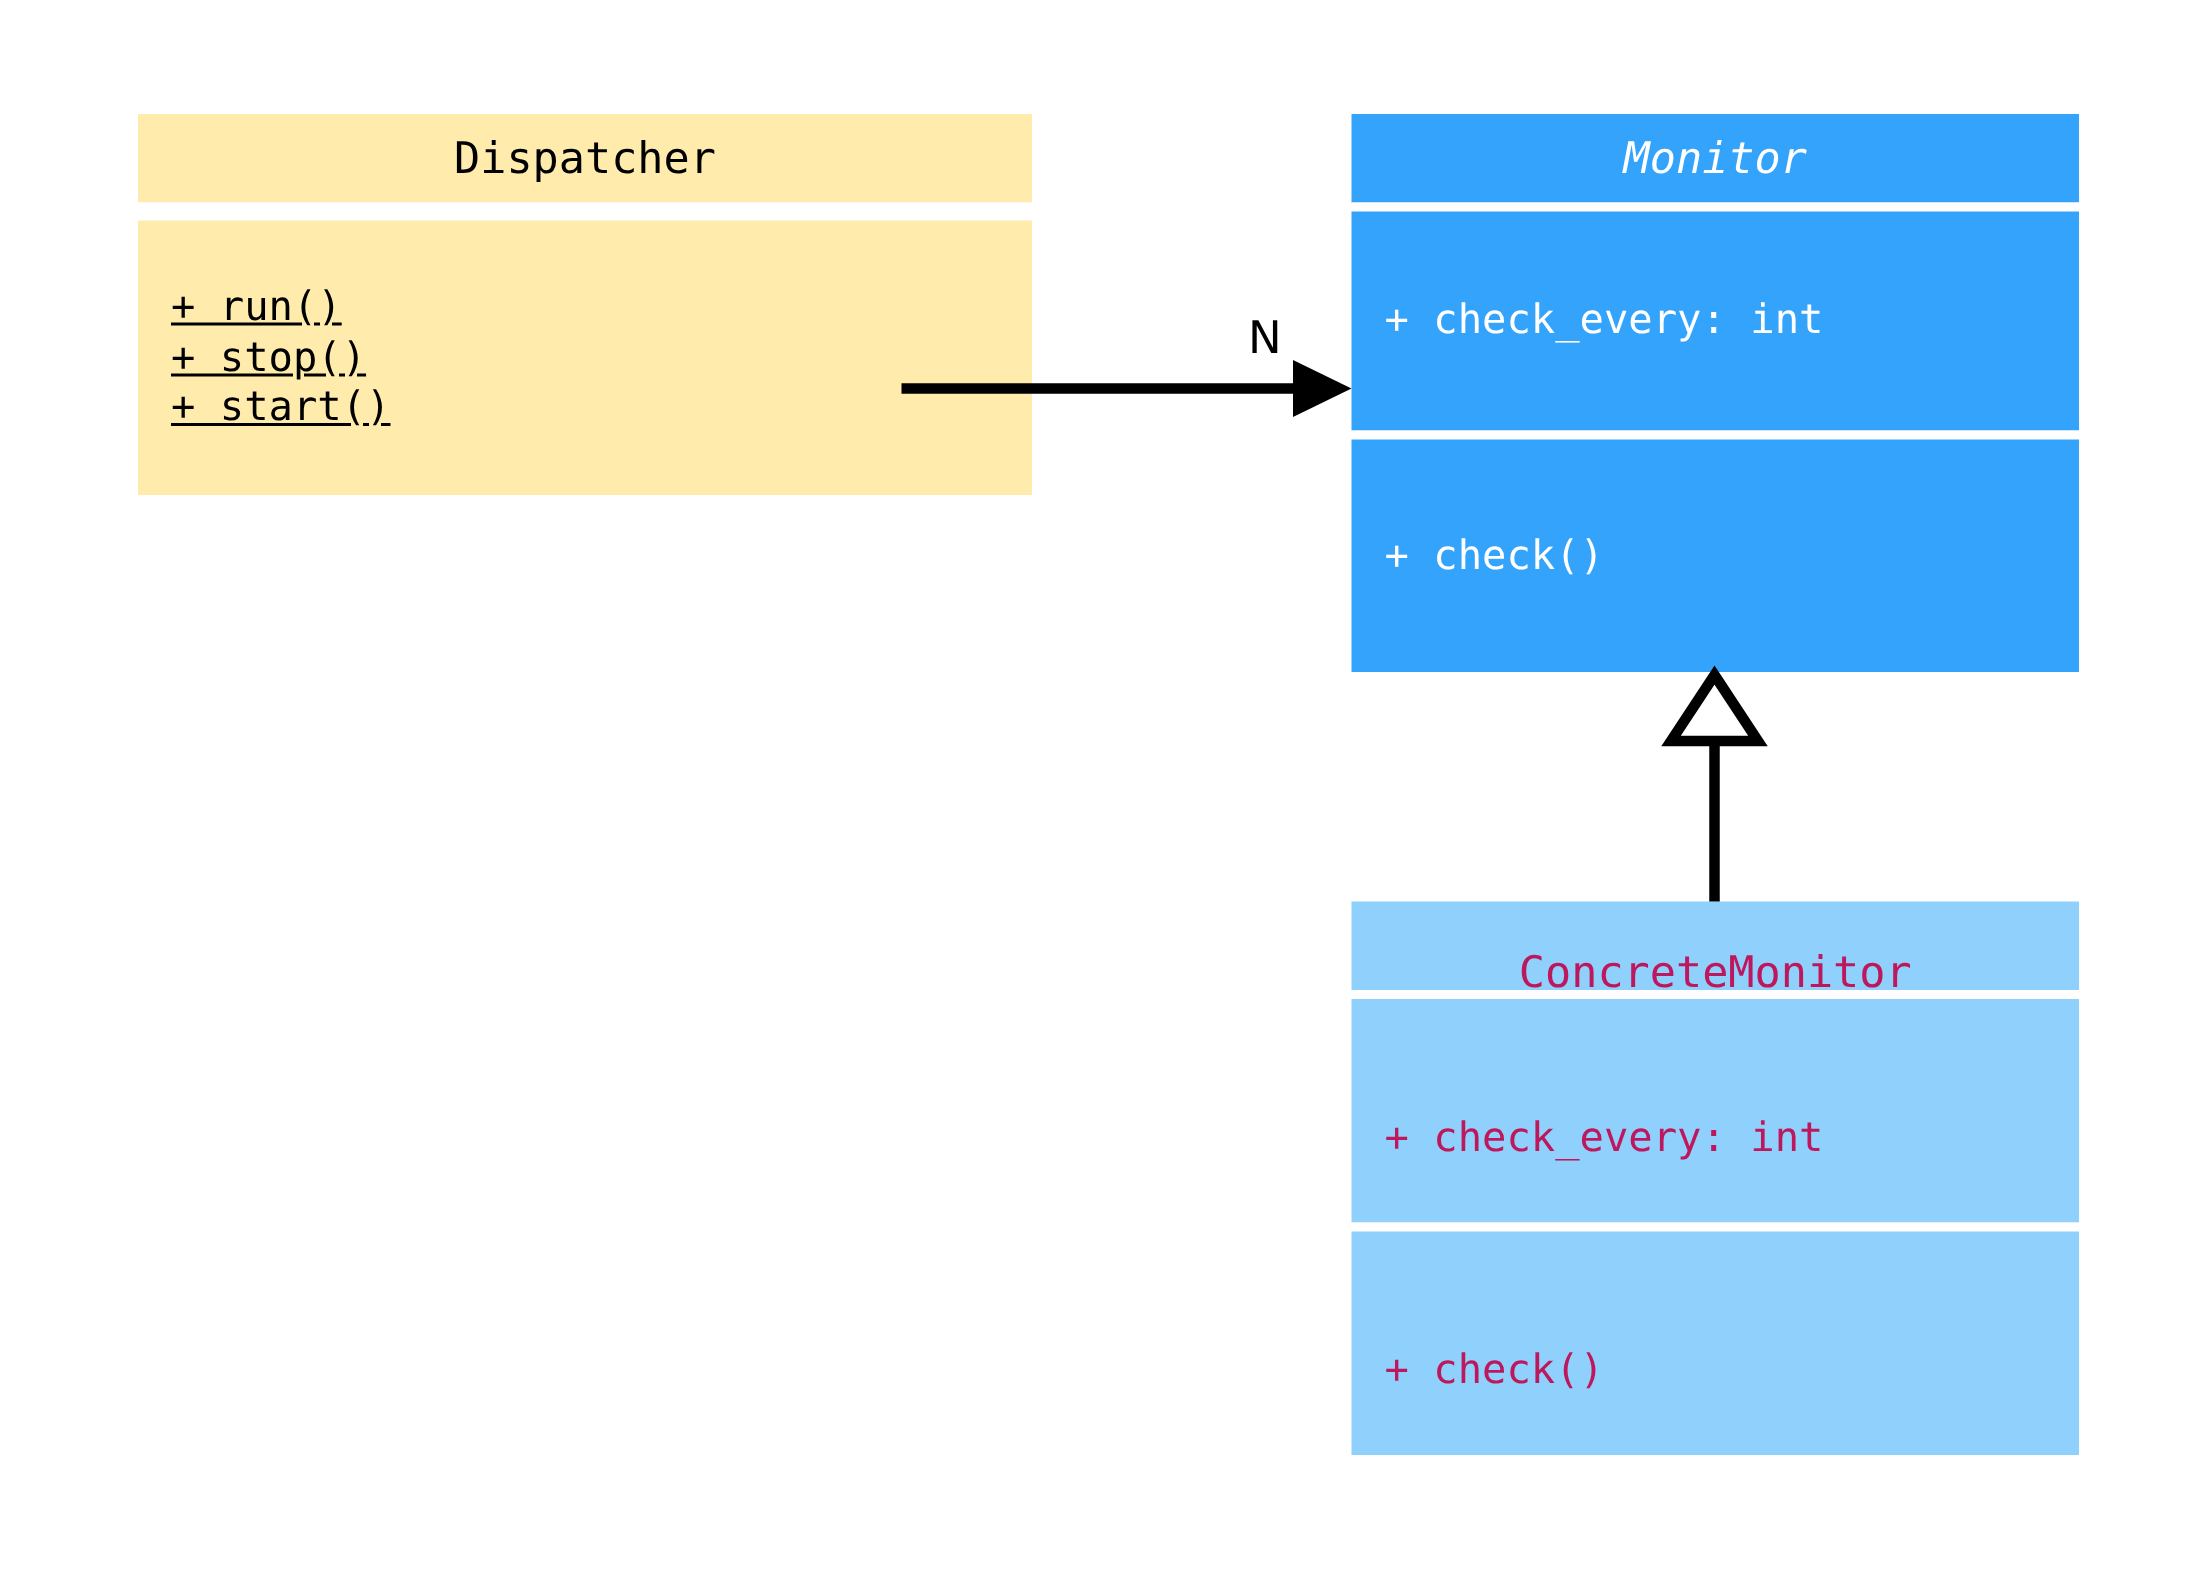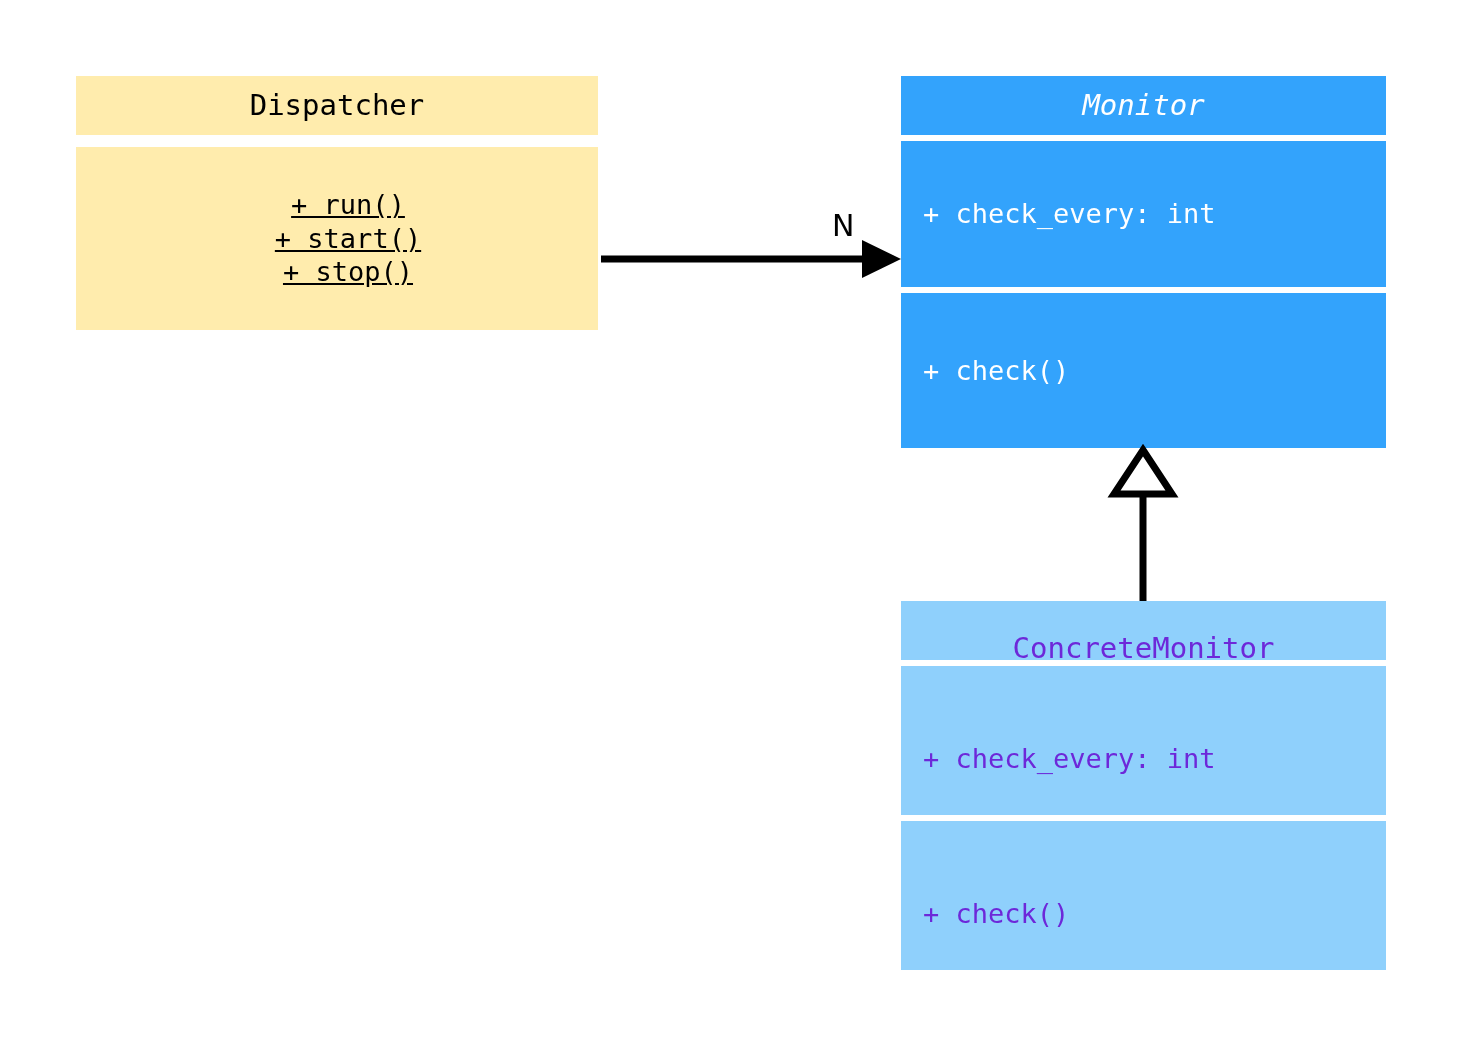--- a/index.html
+++ b/index.html
@@ -58,21 +58,21 @@
   .theme-yellow .uml-band { background: #ffecad; }
   .theme-yellow .uml-title,
   .theme-yellow .uml-member { color: #000000; }
 
   .theme-blue .uml-band { background: #33a3fc; }
   .theme-blue .uml-title,
   .theme-blue .uml-member { color: #ffffff; }
 
   .theme-lightblue .uml-band { background: #8fd0fc; }
   .theme-lightblue .uml-title,
-  .theme-lightblue .uml-member { color: #6d28d9; margin-top: 36px; }
+  .theme-lightblue .uml-member { color: #be185d; margin-top: 36px; }
 
   
   .gap { height: 6px; flex: 0 0 6px; background: #ffffff; }
 
   
   .edge-svg {
     position: absolute;
     left: 0;
     top: 0;
     width: 1463px;
@@ -86,33 +86,33 @@
     font-size: 30px;
     color: #000000;
     white-space: pre;
   }
 </style>
 </head>
 <body>
 
 <div id="canvas">
 
-  <div class="uml-class theme-yellow" style="left:76px; top:76px; width:522px; height:372px;text-align:center;">
+  <div class="uml-class theme-yellow" style="left:92px; top:76px; width:596px; height:372px;">
 
     <div class="uml-band uml-title-band" style="height:59px;">
       <span class="uml-title">Dispatcher</span>
     </div>
     <div class="gap"></div>
 
     <div class="gap"></div>
 
     <div class="uml-band uml-members-band" style="height:183px;text-decoration:underline;">
       <div class="uml-member">+ run()</div>
+      <div class="uml-member">+ stop()</div>
       <div class="uml-member">+ start()</div>
-      <div class="uml-member">+ stop()</div>
     </div>
   </div>
 
   <div class="uml-class theme-blue" style="left:901px; top:76px; width:485px; height:372px;border-radius:14px;">
 
     <div class="uml-band uml-title-band" style="height:59px;">
       <span class="uml-title abstract">Monitor</span>
     </div>
     <div class="gap"></div>
 

